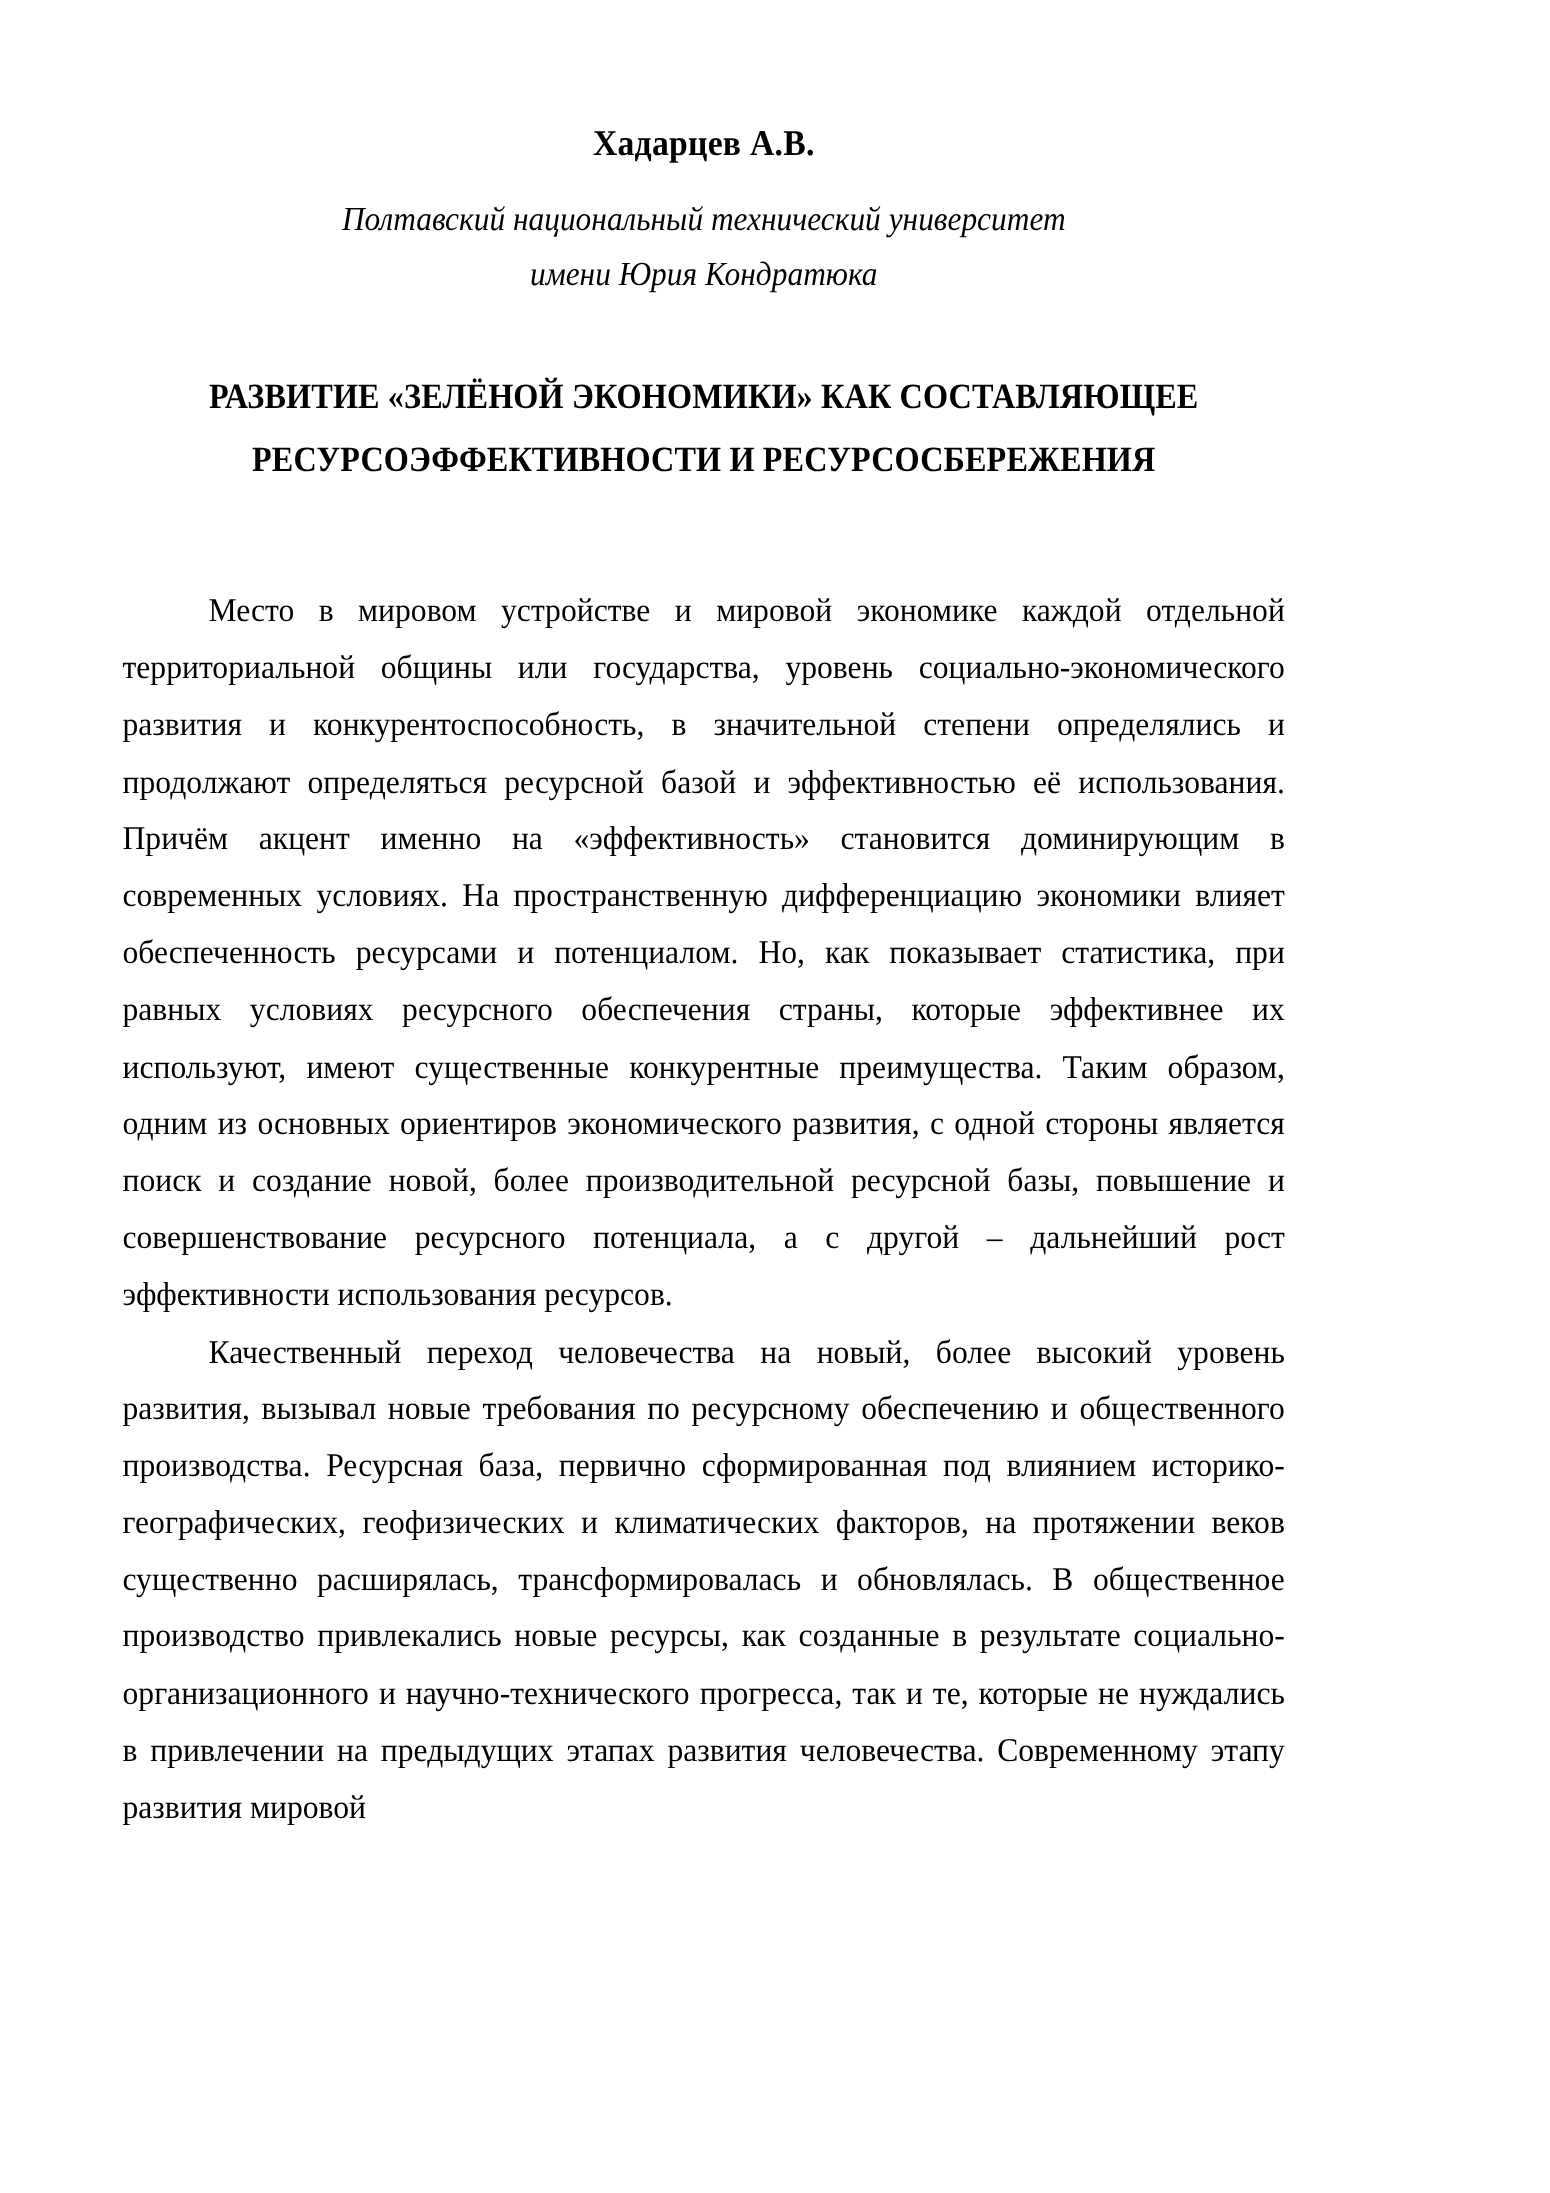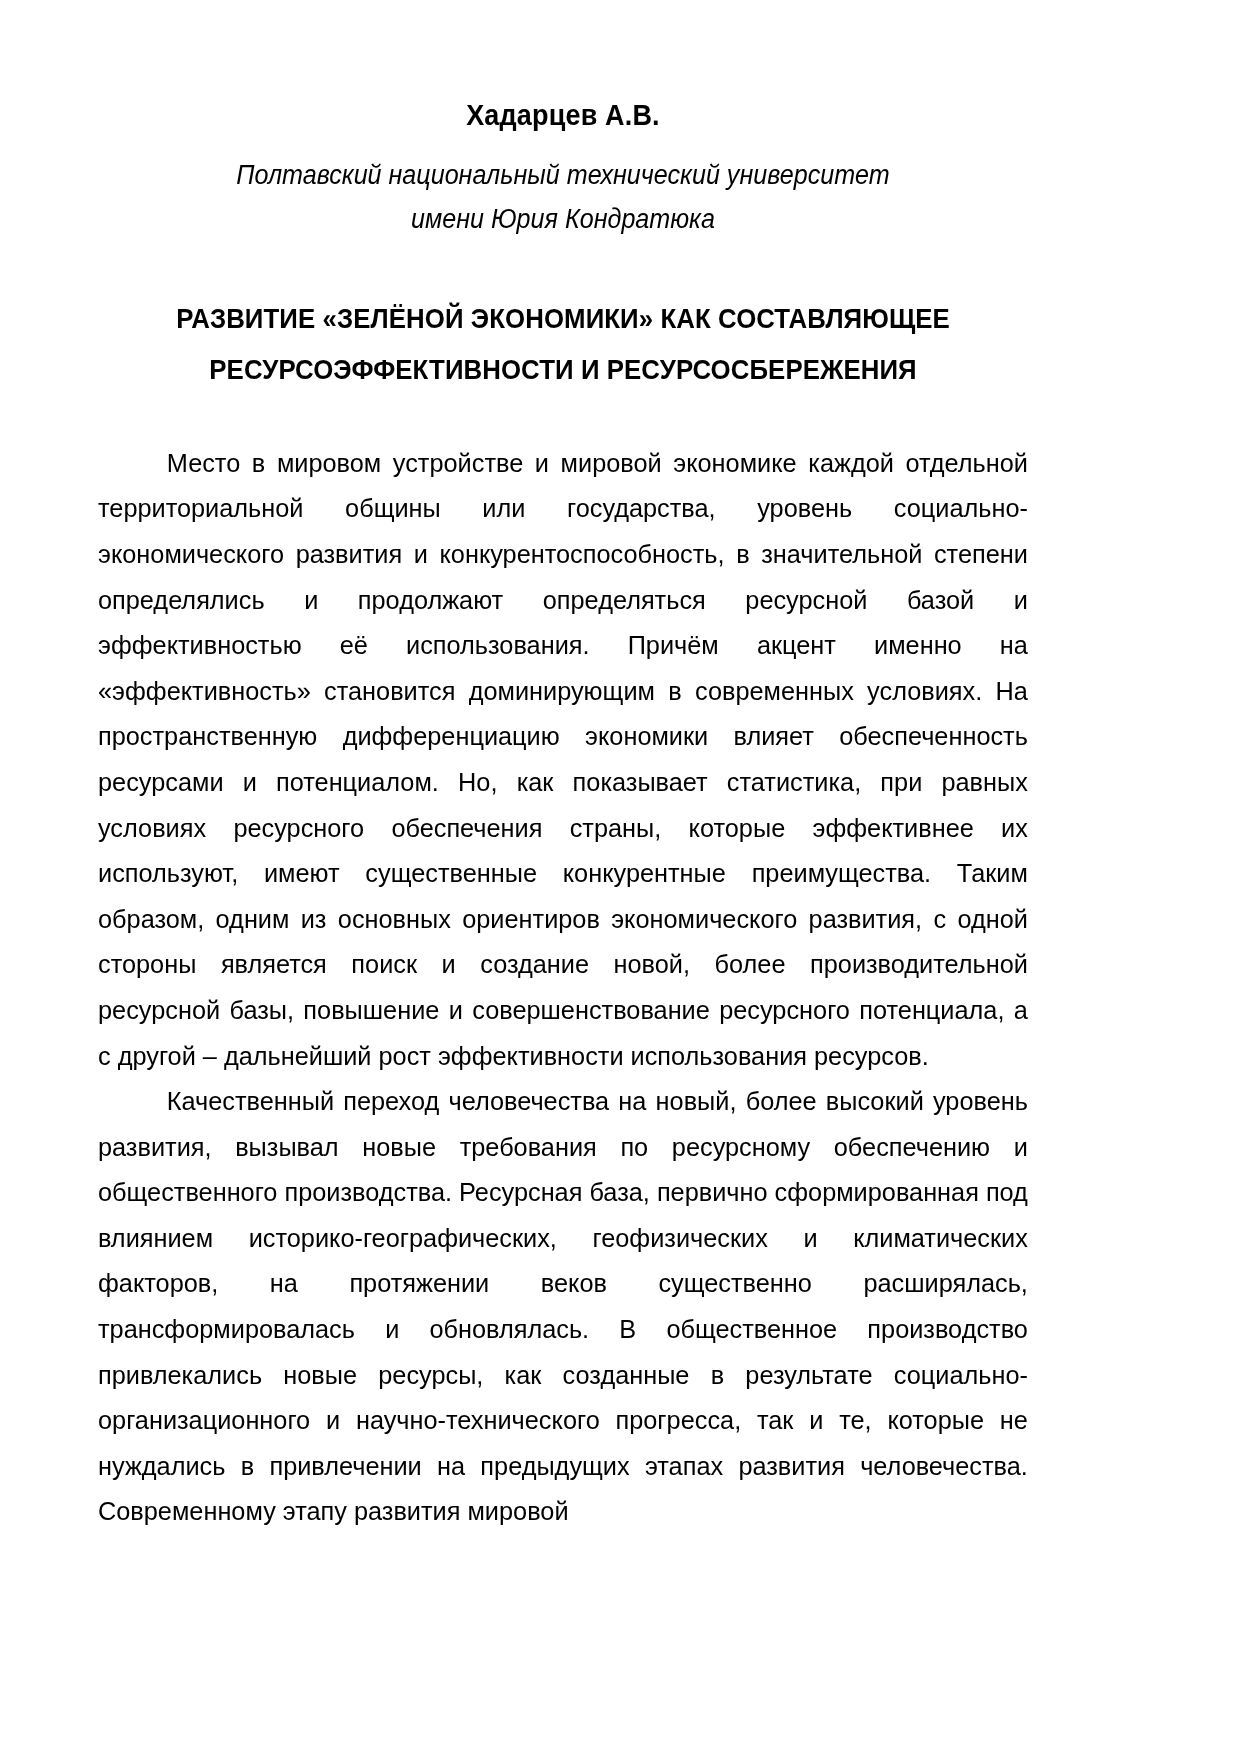--- a/index.html
+++ b/index.html
@@ -11,21 +11,21 @@
   .page {
     position: relative;
     width: 1240px;
     height: 1754px;
     margin: 0 auto;
     background: #ffffff;
     box-sizing: border-box;
     padding: 0;
     overflow: hidden;
     color: #000000;
-    font-family: Liberation Sans, sans-serif;
+    font-family: Liberation Serif, serif;
   }
   .content {
     position: absolute;
     left: 98px;
     top: 0;
     width: 930px;
   }
 
   
   .author {
@@ -62,21 +62,21 @@
     transform: scaleX(0.905);
     transform-origin: center top;
   }
   .doc-title .title-line {
     display: block;
     white-space: nowrap;
   }
 
   
   .body-text {
-    margin-top: 46px;
+    margin-top: 71px;
   }
   .para {
     text-align: justify;
     text-justify: inter-word;
     font-size: 26.5px;
     line-height: 45.6px;
     text-indent: 72px;
     margin: 0;
     hyphens: none;
     transform: scaleX(0.955);

